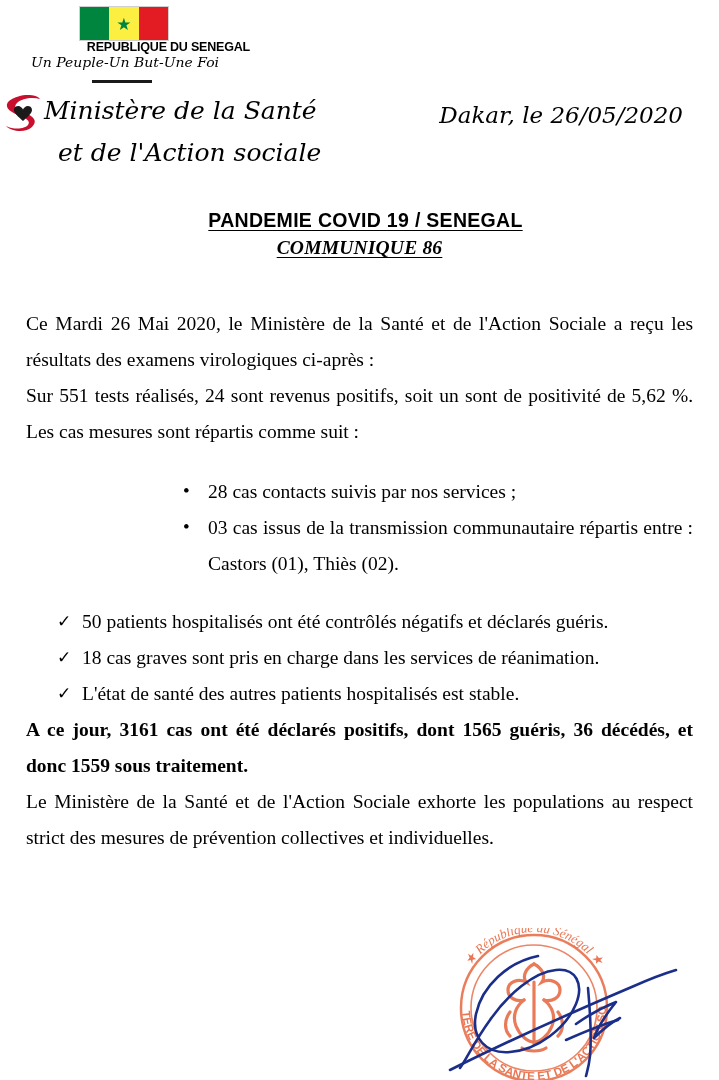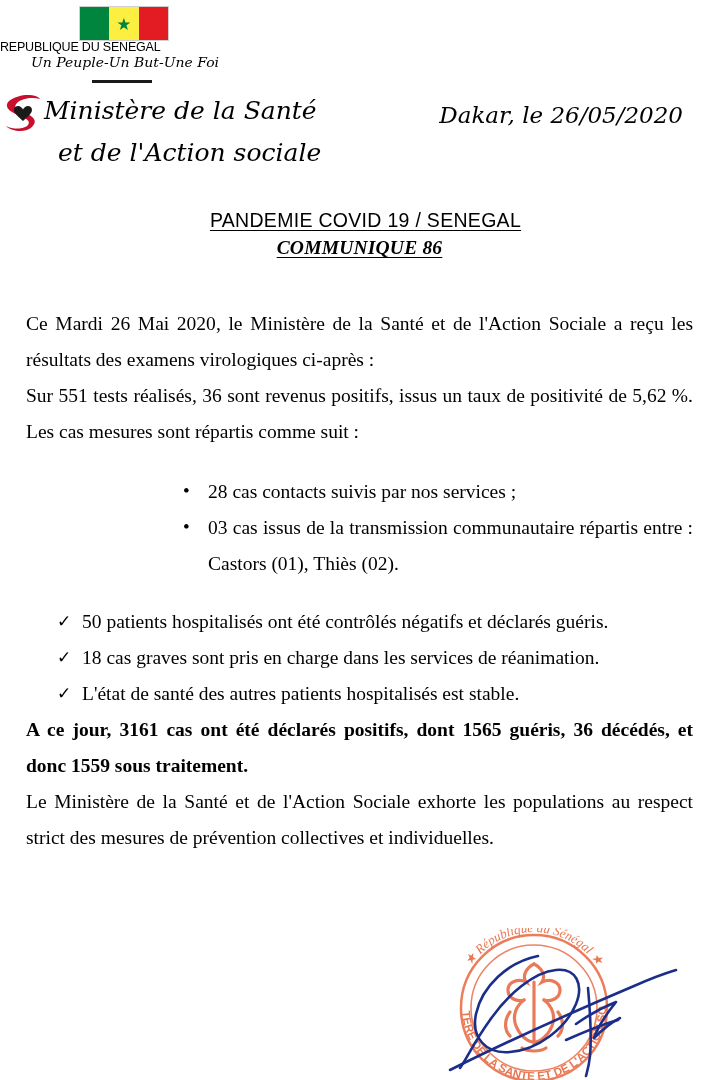--- a/index.html
+++ b/index.html
@@ -34,23 +34,23 @@
     position: absolute;
     left: 50%; top: 50%;
     transform: translate(-50%, -50%);
     font-size: 17px;
     line-height: 1;
   }
   .rep-title {
     position: absolute;
     left: 0; top: 40px;
     width: 250px;
-    text-align: left;
+    text-align: right;
     font-family: "Liberation Sans", "DejaVu Sans", sans-serif;
-    font-weight: normal;
+    font-weight: bold;
     font-size: 12.5px;
     letter-spacing: -0.2px;
   }
   .rep-motto {
     position: absolute;
     left: 0; top: 54px;
     width: 250px;
     text-align: center;
     font-family: "DejaVu Serif", "Liberation Serif", serif;
     font-style: italic;
@@ -97,21 +97,21 @@
   }
 
   
   .title-block {
     position: absolute;
     left: 0; right: 0; top: 209px;
     text-align: center;
   }
   .doc-title {
     font-family: "Liberation Sans", "DejaVu Sans", sans-serif;
-    font-weight: normal;
+    font-weight: bold;
     font-size: 19.5px;
     letter-spacing: 0.3px;
     text-decoration: underline;
     text-underline-offset: 3px;
     margin: 0;
     padding-left: 12px;
   }
   .doc-subtitle {
     font-family: "Liberation Serif", "DejaVu Serif", serif;
     font-weight: bold;
@@ -246,21 +246,21 @@
 
 <div class="title-block">
   <div class="doc-title">PANDEMIE COVID 19 / SENEGAL</div>
   <div class="doc-subtitle">COMMUNIQUE 86</div>
 </div>
 
 <div class="body-area">
 
   <p class="para"><span>Ce </span><span class="b">Mardi 26 Mai 2020</span><span>, le Ministère de la Santé et de l'Action Sociale a reçu les résultats des examens virologiques ci-après :</span></p>
 
-  <p class="para"><span>Sur </span><span class="b">551 tests réalisés, 36</span><span> sont revenus </span><span class="b">positifs,</span><span> issus un taux de </span><span class="b">positivité de 5,62 %.</span><span>  Les cas mesures sont répartis comme suit :</span></p>
+  <p class="para"><span>Sur </span><span class="b">551 tests réalisés, 24</span><span> sont revenus </span><span class="b">positifs,</span><span> soit un sont de </span><span class="b">positivité de 5,62 %.</span><span>  Les cas mesures sont répartis comme suit :</span></p>
 
   <ul class="bullet-list">
     <li><span class="b">28 cas contacts</span><span> suivis par nos services ;</span></li>
     <li><span class="b">03 cas issus de la transmission communautaire répartis entre</span><span> :   Castors (01), Thiès (02).</span></li>
   </ul>
 
   <ul class="check-list">
     <li><span class="b">50 patients hospitalisés ont été contrôlés négatifs et déclarés guéris.</span><span></span></li>
     <li><span class="b">18 cas graves</span><span> sont pris en charge dans les services de réanimation.</span></li>
     <li class="nolast"><span>L'état de santé des autres patients hospitalisés est stable.</span></li>

